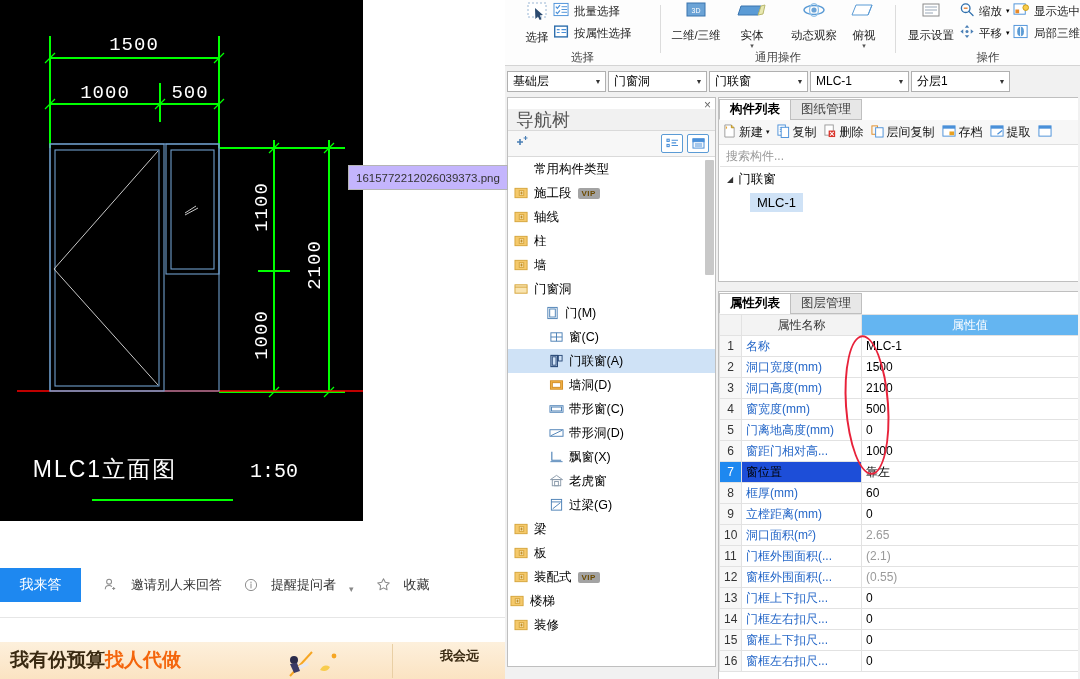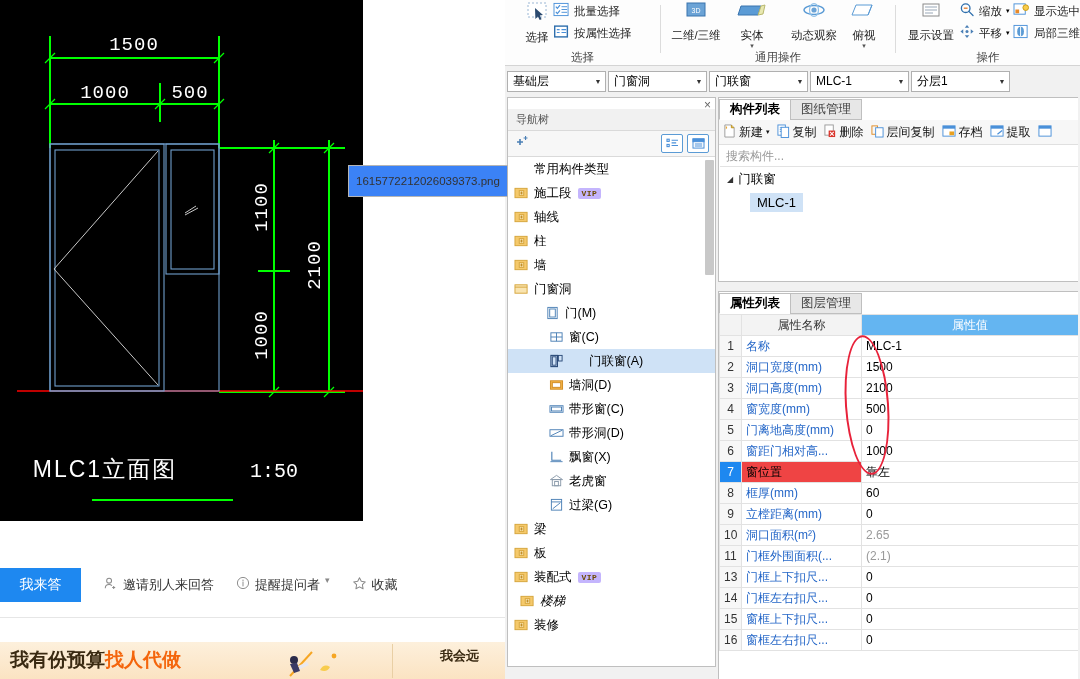--- a/index.html
+++ b/index.html
@@ -35,21 +35,21 @@
   }
   #btn-answer {
     width: 81px; height: 34px;
     background: #1e88f0; color: #fff;
     font-size: 14px;
     display: flex; align-items: center; justify-content: center;
     cursor: pointer; border: none;
     font-family: "Liberation Sans", sans-serif;
   }
   .act-item {
-    display: flex; align-items: flex-start; gap: 5px;
+    display: flex; align-items: flex-end; gap: 13px;
     margin-left: 22px; font-size: 13px; color: #333;
     cursor: pointer; white-space: nowrap;
   }
   .act-item .glyph { color: #888; font-size: 13px; line-height: 1; }
 
   #divider-line {
     position: absolute; left: 0; top: 617px; width: 505px; height: 1px;
     background: #e6e6e6;
   }
   
@@ -72,22 +72,22 @@
   #promo-right {
     position: absolute; left: 440px; top: 5px;
     font-size: 13px; font-weight: bold; color: #3a2a12;
     white-space: nowrap;
   }
   .promo-deco { position: absolute; }
 
   
   #file-tip {
     position: absolute; left: 348px; top: 165px;
-    height: 32px; padding: 0 7px;
-    background: #3b82f6; border: 1px solid #b5b5b5;
+    height: 25px; padding: 0 7px;
+    background: #c4b5fd; border: 1px solid #b5b5b5;
     display: flex; align-items: center;
     font-size: 11.5px; color: #333;
     white-space: nowrap; z-index: 40;
   }
 
   
   #app {
     position: absolute; left: 505px; top: 0;
     width: 575px; height: 679px;
     background: #f1f1f1;
@@ -143,21 +143,21 @@
     background: #fff; border: 1px solid #bfbfbf;
   }
   #nav-close {
     position: absolute; right: 4px; top: 1px;
     font-size: 12px; color: #666; cursor: pointer; line-height: 12px;
   }
   #nav-title {
     position: absolute; left: 0; top: 11px; width: 100%; height: 22px;
     background: #f1f1f1; border-bottom: 1px solid #dadada;
     display: flex; align-items: center; padding-left: 8px;
-    font-size: 11px; color: #555;
+    font-size: 18px; color: #555;
   }
   #nav-tools {
     position: absolute; left: 0; top: 33px; width: 100%; height: 26px;
     background: #f7f7f7; border-bottom: 1px solid #dadada;
     display: flex; align-items: center; padding: 0 6px;
   }
   #nav-tools .spacer { flex: 1; }
   .tool-sq {
     width: 22px; height: 19px; border: 1px solid #5b9bd5; border-radius: 2px;
     background: #fff; margin-left: 4px; cursor: pointer;
@@ -165,25 +165,25 @@
   }
   #nav-scroll {
     position: absolute; left: 0; top: 59px; width: 100%; height: 510px;
     overflow: hidden;
   }
   .tnode {
     display: flex; align-items: center; height: 24px;
     padding-left: 6px; cursor: pointer; white-space: nowrap;
   }
   .tnode .tlabel { font-size: 12.5px; color: #000; margin-left: 5px; }
-  .tnode.sel { background: #cfe2f6; gap: 20px; }
+  .tnode.sel { background: #cfe2f6; }
   .vip {
-    margin-left: 6px; background: #c4b5fd; color: #6b4a00;
+    margin-left: 6px; background: #a3a3a3; color: #6b4a00;
     font-size: 8px; font-weight: bold; padding: 0 4px;
-    border-radius: 2px; letter-spacing: .5px; line-height: 11px; font-family: Liberation Mono, monospace;
+    border-radius: 2px; letter-spacing: .5px; line-height: 11px;
   }
   #nav-sb {
     position: absolute; right: 1px; top: 62px; width: 9px; height: 115px;
     background: #c8c8c8; border-radius: 1px;
   }
 
   
   #right-col { position: absolute; left: 213px; top: 97px; width: 362px; height: 582px; }
 
   .tabrow { display: flex; height: 22px; align-items: flex-end; }
@@ -239,21 +239,21 @@
     padding: 0 4px; overflow: hidden; white-space: nowrap;
     font-weight: normal; text-align: left;
   }
   #prop-table th { background: #f3f3f3; color: #333; text-align: center; }
   #prop-table th.val-h { background: #64b5f1; color: #fff; text-align: center; }
   .c-idx { width: 22px; text-align: center !important; color: #333; background: #f7f7f7; }
   .c-name { width: 120px; color: #2567c8; }
   .c-val  { color: #000; }
   .c-val.gray { color: #9a9a9a; }
   tr.selrow .c-idx { background: #1e88f0; color: #fff; }
-  tr.selrow .c-name { color: #000; background:#ef4444; }
+  tr.selrow .c-name { color: #000; background:#1d4ed8; }
   #ellipse-annot {
     position: absolute; left: 126px; top: 43px;
     width: 44px; height: 140px;
     border: 2px solid #e8223a; border-radius: 50%;
     transform: rotate(-4deg);
     pointer-events: none; z-index: 30;
   }
   #app-rightedge {
     position: absolute; right: 0; top: 97px; width: 2px; height: 582px;
     background: #f1f1f1;
@@ -746,21 +746,21 @@
             <span style="display: inline-flex;">
               <svg width="15" height="14" viewBox="0 0 16 15">
                 <rect x="1" y="2.5" width="13" height="10" fill="#f5c96b" stroke="#d5a43a"></rect>
                 <rect x="5.6" y="5" width="4.8" height="5" fill="#f9e4b0" stroke="#d5a43a"></rect>
                 <path d="M8 6v3M6.6 7.5h2.8" stroke="#c08a20" stroke-width="1"></path>
               </svg>
             </span>
             <span class="tlabel">装配式</span>
             <span class="vip">VIP</span>
           </div>
-          <div class="tnode" style="padding-left: 12px; font-style: italic;">
+          <div class="tnode" style="padding-left: 2px;">
             <span style="display: inline-flex;">
               <svg width="15" height="14" viewBox="0 0 16 15">
                 <rect x="1" y="2.5" width="13" height="10" fill="#f5c96b" stroke="#d5a43a"></rect>
                 <rect x="5.6" y="5" width="4.8" height="5" fill="#f9e4b0" stroke="#d5a43a"></rect>
                 <path d="M8 6v3M6.6 7.5h2.8" stroke="#c08a20" stroke-width="1"></path>
               </svg>
             </span>
             <span class="tlabel">楼梯</span>
           </div>
           <div class="tnode" style="padding-left: 6px;">
@@ -927,20 +927,25 @@
                 <td class="c-idx">10</td>
                 <td class="c-name">洞口面积(m²)</td>
                 <td class="c-val gray">2.65</td>
               </tr>
               <tr>
                 <td class="c-idx">11</td>
                 <td class="c-name">门框外围面积(...</td>
                 <td class="c-val gray">(2.1)</td>
               </tr>
               <tr>
+                <td class="c-idx">12</td>
+                <td class="c-name">窗框外围面积(...</td>
+                <td class="c-val gray">(0.55)</td>
+              </tr>
+              <tr>
                 <td class="c-idx">13</td>
                 <td class="c-name">门框上下扣尺...</td>
                 <td class="c-val">0</td>
               </tr>
               <tr>
                 <td class="c-idx">14</td>
                 <td class="c-name">门框左右扣尺...</td>
                 <td class="c-val">0</td>
               </tr>
               <tr>

